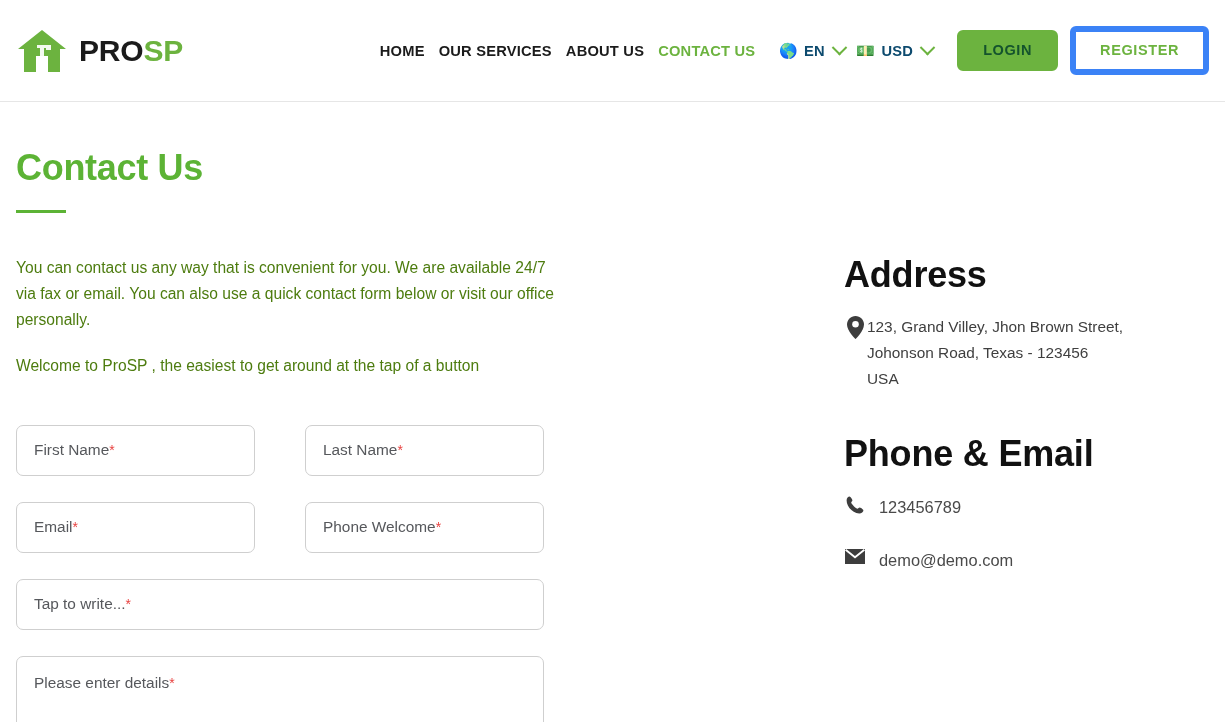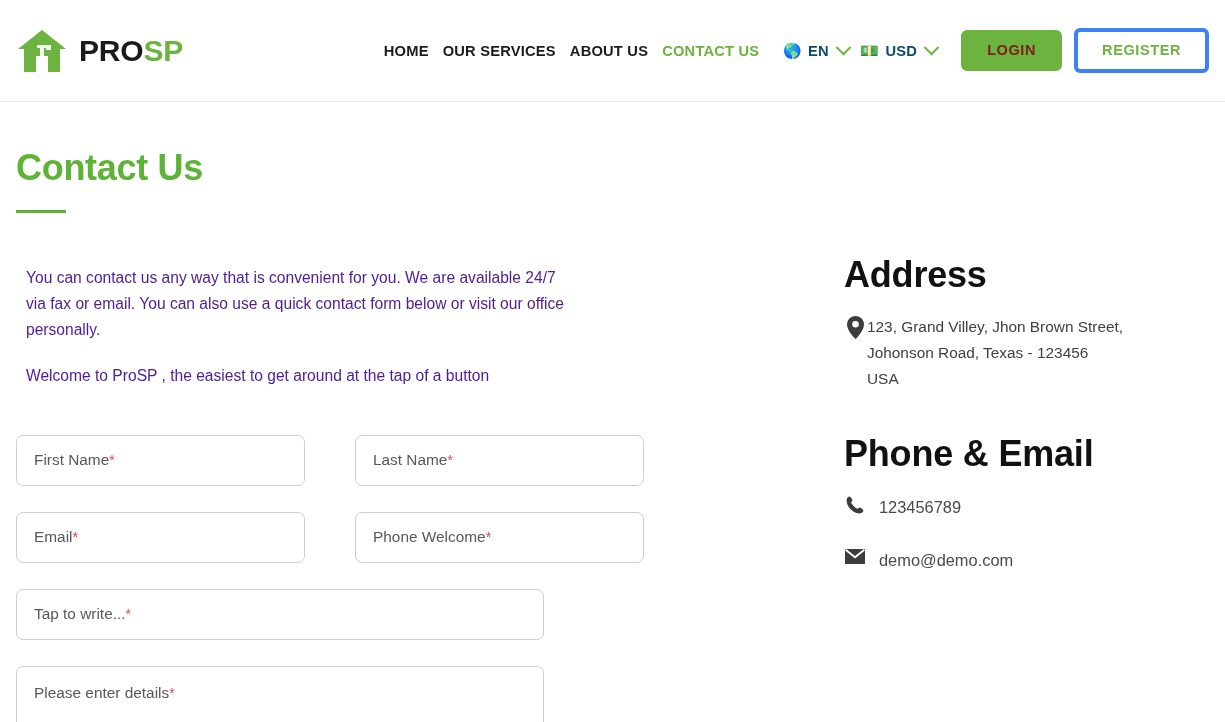--- a/index.html
+++ b/index.html
@@ -104,28 +104,28 @@
     letter-spacing: 0.6px;
     border-radius: 6px;
     padding: 11px 24px;
     cursor: pointer;
     white-space: nowrap;
     line-height: 1;
     text-align: center;
   }
   .btn-login {
     background: #6cb33f;
-    color: #7f1d1d;
+    color: #14532d;
     border: 2px solid #6cb33f;
     min-width: 94px;
   }
   .btn-register {
     background: #ffffff;
     color: #6cb33f;
-    border: 4px solid #3b82f6;
+    border: 6px solid #3b82f6;
     min-width: 124px;
   }
 
   
   .page {
     padding: 0 16px;
     position: relative;
   }
 
   .page-title {
@@ -146,36 +146,36 @@
   .content-cols {
     display: flex;
     margin-top: 42px;
   }
   .col-left  { width: 560px; flex: none; }
   .col-right { margin-left: 268px; flex: none; width: 360px; }
 
   .intro-p {
     font-size: 15.6px;
     line-height: 26px;
-    color: #4c1d95;
-    margin: 10px;
+    color: #4d7c0f;
+    margin: 0;
     max-width: 552px;
   }
   .intro-p + .intro-p { margin-top: 20px; }
 
   
   .form { margin-top: 46px; }
   .field-row {
     display: flex;
     gap: 50px;
     margin-bottom: 26px;
   }
   .field {
     position: relative;
-    width: 289px;
+    width: 239px;
     flex: none;
   }
   .field.wide { width: 528px; }
 
   .input-box {
     width: 100%;
     height: 51px;
     border: 1px solid #cfcfcf;
     border-radius: 7px;
     background: #ffffff;

